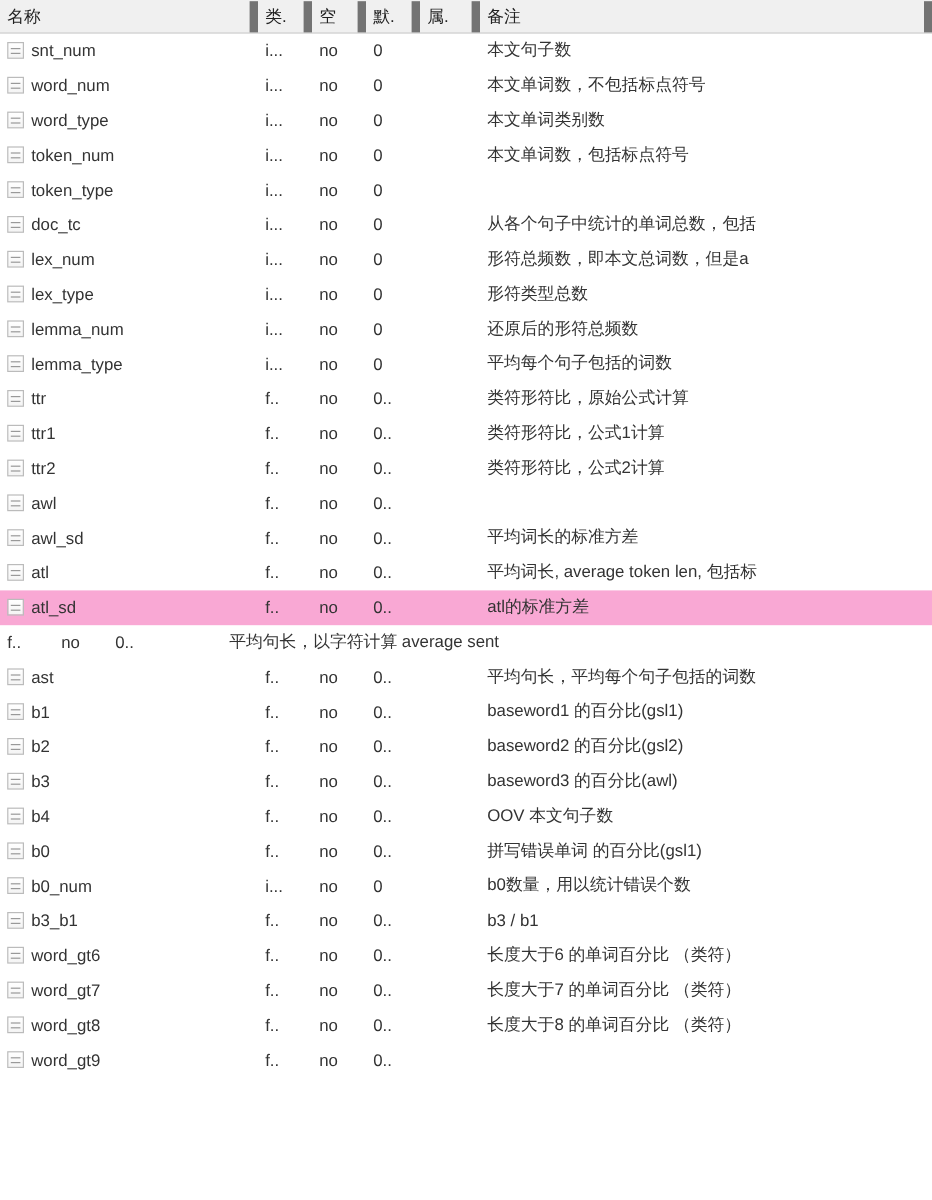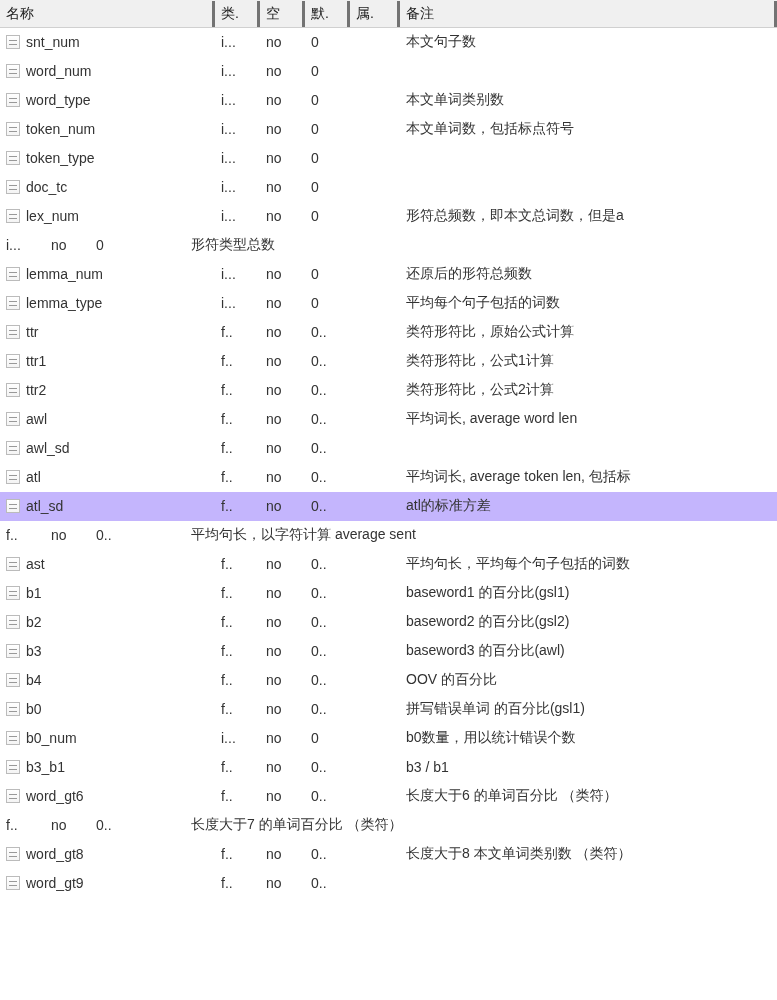--- a/index.html
+++ b/index.html
@@ -18,35 +18,35 @@
     width: 100%;
   }
   .header-row {
     display: flex;
     background: #f0f0f0;
     border-bottom: 1px solid #d0d0d0;
     height: 28px;
     align-items: center;
   }
   .header-cell {
-    border-right: 3px solid #737373;
+    border-right: 7px solid #737373;
     padding: 4px 6px;
     color: #222;
     font-size: 14px;
     overflow: hidden;
     white-space: nowrap;
   }
   .data-row {
     display: flex;
     height: 29px;
     align-items: center;
     border-bottom: 1px dotted transparent;
   }
   .data-row.selected {
-    background: #c4b5fd;
+    background: #f9a8d4;
   }
   .cell {
     padding: 3px 6px;
     color: #333;
     font-size: 14px;
     overflow: hidden;
     white-space: nowrap;
   }
   .col-name  { width: 215px; display: flex; align-items: center; }
   .col-type  { width: 45px; }
@@ -102,20 +102,21 @@
       </div>
       <div class="data-row">
         <div class="cell col-name">
           <span class="row-icon"></span>
           <span>word_num</span>
         </div>
         <div class="cell col-type">i...</div>
         <div class="cell col-null">no</div>
         <div class="cell col-default">0</div>
         <div class="cell col-attr"></div>
+        <div class="cell col-remark">本文单词数，不包括标点符号</div>
       </div>
       <div class="data-row">
         <div class="cell col-name">
           <span class="row-icon"></span>
           <span>word_type</span>
         </div>
         <div class="cell col-type">i...</div>
         <div class="cell col-null">no</div>
         <div class="cell col-default">0</div>
         <div class="cell col-attr"></div>
@@ -144,33 +145,38 @@
       </div>
       <div class="data-row">
         <div class="cell col-name">
           <span class="row-icon"></span>
           <span>doc_tc</span>
         </div>
         <div class="cell col-type">i...</div>
         <div class="cell col-null">no</div>
         <div class="cell col-default">0</div>
         <div class="cell col-attr"></div>
+        <div class="cell col-remark">从各个句子中统计的单词总数，包括</div>
       </div>
       <div class="data-row">
         <div class="cell col-name">
           <span class="row-icon"></span>
           <span>lex_num</span>
         </div>
         <div class="cell col-type">i...</div>
         <div class="cell col-null">no</div>
         <div class="cell col-default">0</div>
         <div class="cell col-attr"></div>
         <div class="cell col-remark">形符总频数，即本文总词数，但是a</div>
       </div>
       <div class="data-row">
+        <div class="cell col-name">
+          <span class="row-icon"></span>
+          <span>lex_type</span>
+        </div>
         <div class="cell col-type">i...</div>
         <div class="cell col-null">no</div>
         <div class="cell col-default">0</div>
         <div class="cell col-attr"></div>
         <div class="cell col-remark">形符类型总数</div>
       </div>
       <div class="data-row">
         <div class="cell col-name">
           <span class="row-icon"></span>
           <span>lemma_num</span>
@@ -227,31 +233,31 @@
       </div>
       <div class="data-row">
         <div class="cell col-name">
           <span class="row-icon"></span>
           <span>awl</span>
         </div>
         <div class="cell col-type">f..</div>
         <div class="cell col-null">no</div>
         <div class="cell col-default">0..</div>
         <div class="cell col-attr"></div>
-        <div class="cell col-remark">平均词长, average word len</div>
       </div>
       <div class="data-row">
         <div class="cell col-name">
           <span class="row-icon"></span>
           <span>awl_sd</span>
         </div>
         <div class="cell col-type">f..</div>
         <div class="cell col-null">no</div>
         <div class="cell col-default">0..</div>
         <div class="cell col-attr"></div>
+        <div class="cell col-remark">平均词长的标准方差</div>
       </div>
       <div class="data-row">
         <div class="cell col-name">
           <span class="row-icon"></span>
           <span>atl</span>
         </div>
         <div class="cell col-type">f..</div>
         <div class="cell col-null">no</div>
         <div class="cell col-default">0..</div>
         <div class="cell col-attr"></div>
@@ -321,21 +327,21 @@
       </div>
       <div class="data-row">
         <div class="cell col-name">
           <span class="row-icon"></span>
           <span>b4</span>
         </div>
         <div class="cell col-type">f..</div>
         <div class="cell col-null">no</div>
         <div class="cell col-default">0..</div>
         <div class="cell col-attr"></div>
-        <div class="cell col-remark">OOV 的百分比</div>
+        <div class="cell col-remark">OOV 本文句子数</div>
       </div>
       <div class="data-row">
         <div class="cell col-name">
           <span class="row-icon"></span>
           <span>b0</span>
         </div>
         <div class="cell col-type">f..</div>
         <div class="cell col-null">no</div>
         <div class="cell col-default">0..</div>
         <div class="cell col-attr"></div>
@@ -368,36 +374,40 @@
           <span class="row-icon"></span>
           <span>word_gt6</span>
         </div>
         <div class="cell col-type">f..</div>
         <div class="cell col-null">no</div>
         <div class="cell col-default">0..</div>
         <div class="cell col-attr"></div>
         <div class="cell col-remark">长度大于6 的单词百分比 （类符）</div>
       </div>
       <div class="data-row">
+        <div class="cell col-name">
+          <span class="row-icon"></span>
+          <span>word_gt7</span>
+        </div>
         <div class="cell col-type">f..</div>
         <div class="cell col-null">no</div>
         <div class="cell col-default">0..</div>
         <div class="cell col-attr"></div>
         <div class="cell col-remark">长度大于7 的单词百分比 （类符）</div>
       </div>
       <div class="data-row">
         <div class="cell col-name">
           <span class="row-icon"></span>
           <span>word_gt8</span>
         </div>
         <div class="cell col-type">f..</div>
         <div class="cell col-null">no</div>
         <div class="cell col-default">0..</div>
         <div class="cell col-attr"></div>
-        <div class="cell col-remark">长度大于8 本文单词类别数 （类符）</div>
+        <div class="cell col-remark">长度大于8 的单词百分比 （类符）</div>
       </div>
       <div class="data-row">
         <div class="cell col-name">
           <span class="row-icon"></span>
           <span>word_gt9</span>
         </div>
         <div class="cell col-type">f..</div>
         <div class="cell col-null">no</div>
         <div class="cell col-default">0..</div>
         <div class="cell col-attr"></div>

